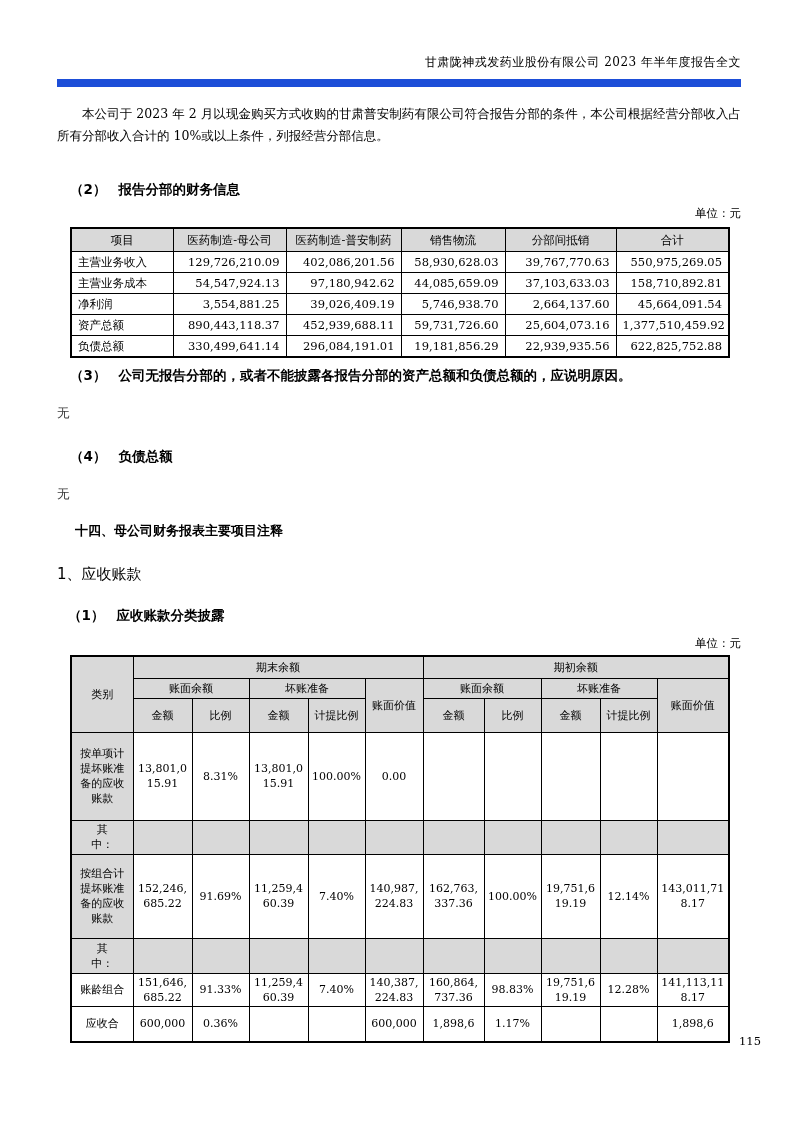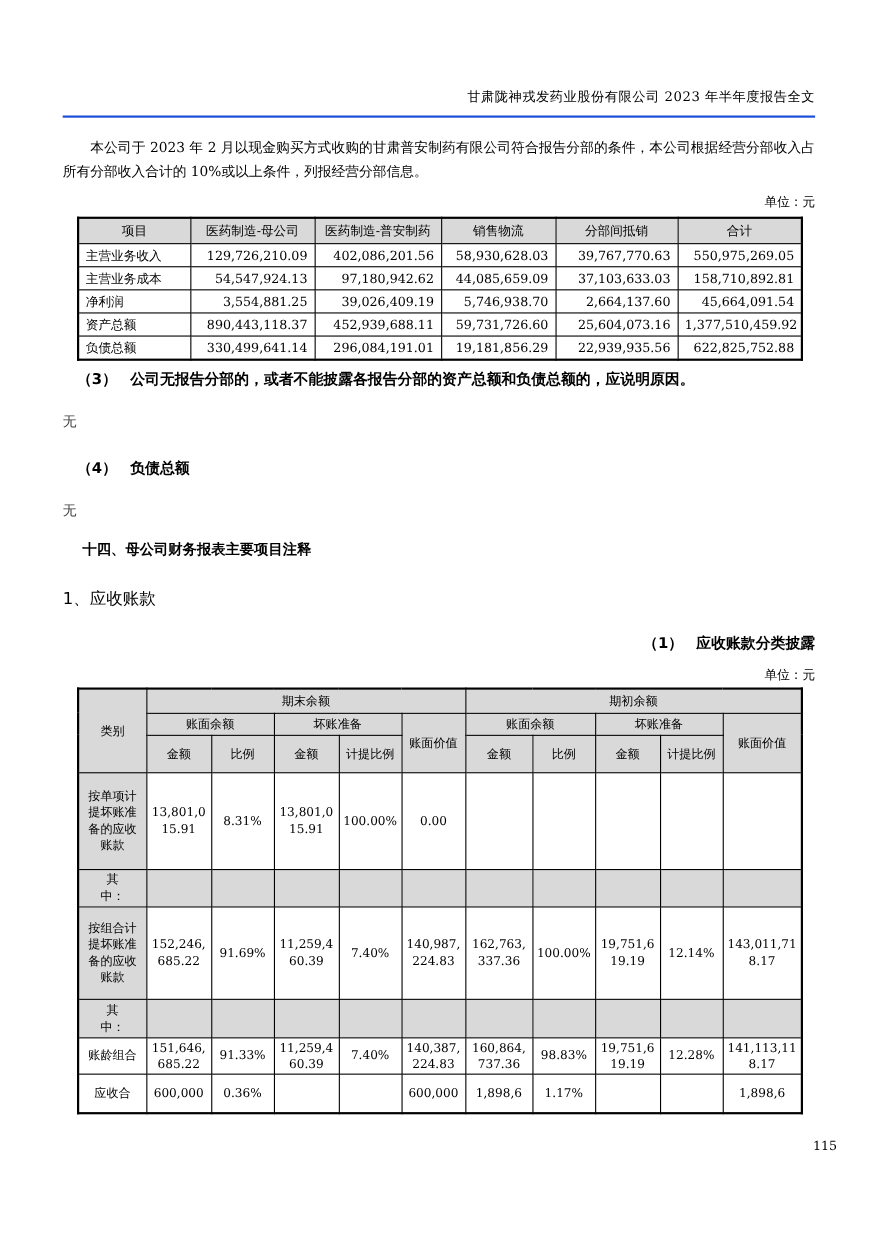--- a/index.html
+++ b/index.html
@@ -3,34 +3,34 @@
 <meta charset="utf-8">
 <style>
   html,body { margin:0; padding:0; background:#ffffff; }
   .page {
     position:relative; width:793px; height:1122px; background:#fff; color:#000;
     font-family:"DejaVu Serif","Liberation Serif",serif; overflow:hidden; box-sizing:border-box;
   }
   .content { padding:0 52px 0 57px; }
 
   .doc-header {
-    padding-top:80px; padding-bottom:8px; border-bottom:2px solid #1d4ed8;
+    padding-top:54px; padding-bottom:8px; border-bottom:8px solid #1d4ed8;
     text-align:right; font-size:12px; letter-spacing:0.5px;
   }
 
   .intro { margin:16px 0 0 0; font-size:12.5px; line-height:22px; text-indent:2em; text-align:justify; }
 
   .hd { font-family:"DejaVu Sans","Liberation Sans",sans-serif; font-weight:700; font-size:13.5px; line-height:16px; }
   .hd .num { display:inline-block; margin-right:12px; }
   .hd2 { margin:34px 0 0 13px; }
   .hd3 { margin:9px 0 0 13px; }
   .hd4 { margin:28px 0 0 13px; }
   .hd-ch { margin:20px 0 0 18px; font-family:"DejaVu Sans","Liberation Sans",sans-serif; font-weight:700; font-size:13px; line-height:19px; }
   .hd-s1 { margin:26px 0 0 0; font-family:"DejaVu Sans","Liberation Sans",sans-serif; font-weight:400; font-size:15px; line-height:16px; }
-  .hd-s11 { margin:25px 0 0 11px;text-align:right; }
+  .hd-s11 { margin:25px 0 0 11px; }
 
   .none-txt { margin:22px 0 0 0; font-size:12.5px; line-height:15px; color:#3a3a3a; }
 
   .unit { text-align:right; font-size:11.5px; line-height:14px; }
   .unit1 { margin-top:9px; }
   .unit2 { margin-top:13px; }
 
   table { border-collapse:collapse; table-layout:fixed; margin-left:13px; width:658px; border:2px solid #000; }
   th, td { border:1px solid #000; vertical-align:middle; font-weight:normal; overflow:hidden; }
 
@@ -57,20 +57,23 @@
 
 <div class="page">
   <div class="content">
 
     <div class="doc-header">
       <span>甘肃陇神戎发药业股份有限公司 2023 年半年度报告全文</span>
     </div>
 
     <p class="intro">本公司于 2023 年 2 月以现金购买方式收购的甘肃普安制药有限公司符合报告分部的条件，本公司根据经营分部收入占所有分部收入合计的 10%或以上条件，列报经营分部信息。</p>
 
+    <div class="hd hd2">
+      <span class="num">（2）</span><span>报告分部的财务信息</span>
+    </div>
 
     <div class="unit unit1">单位：元</div>
 
     <table class="t1">
       <colgroup>
         <col style="width:102px">
           <col style="width:113px">
           <col style="width:115px">
         <col style="width:104px">
           <col style="width:111px">

